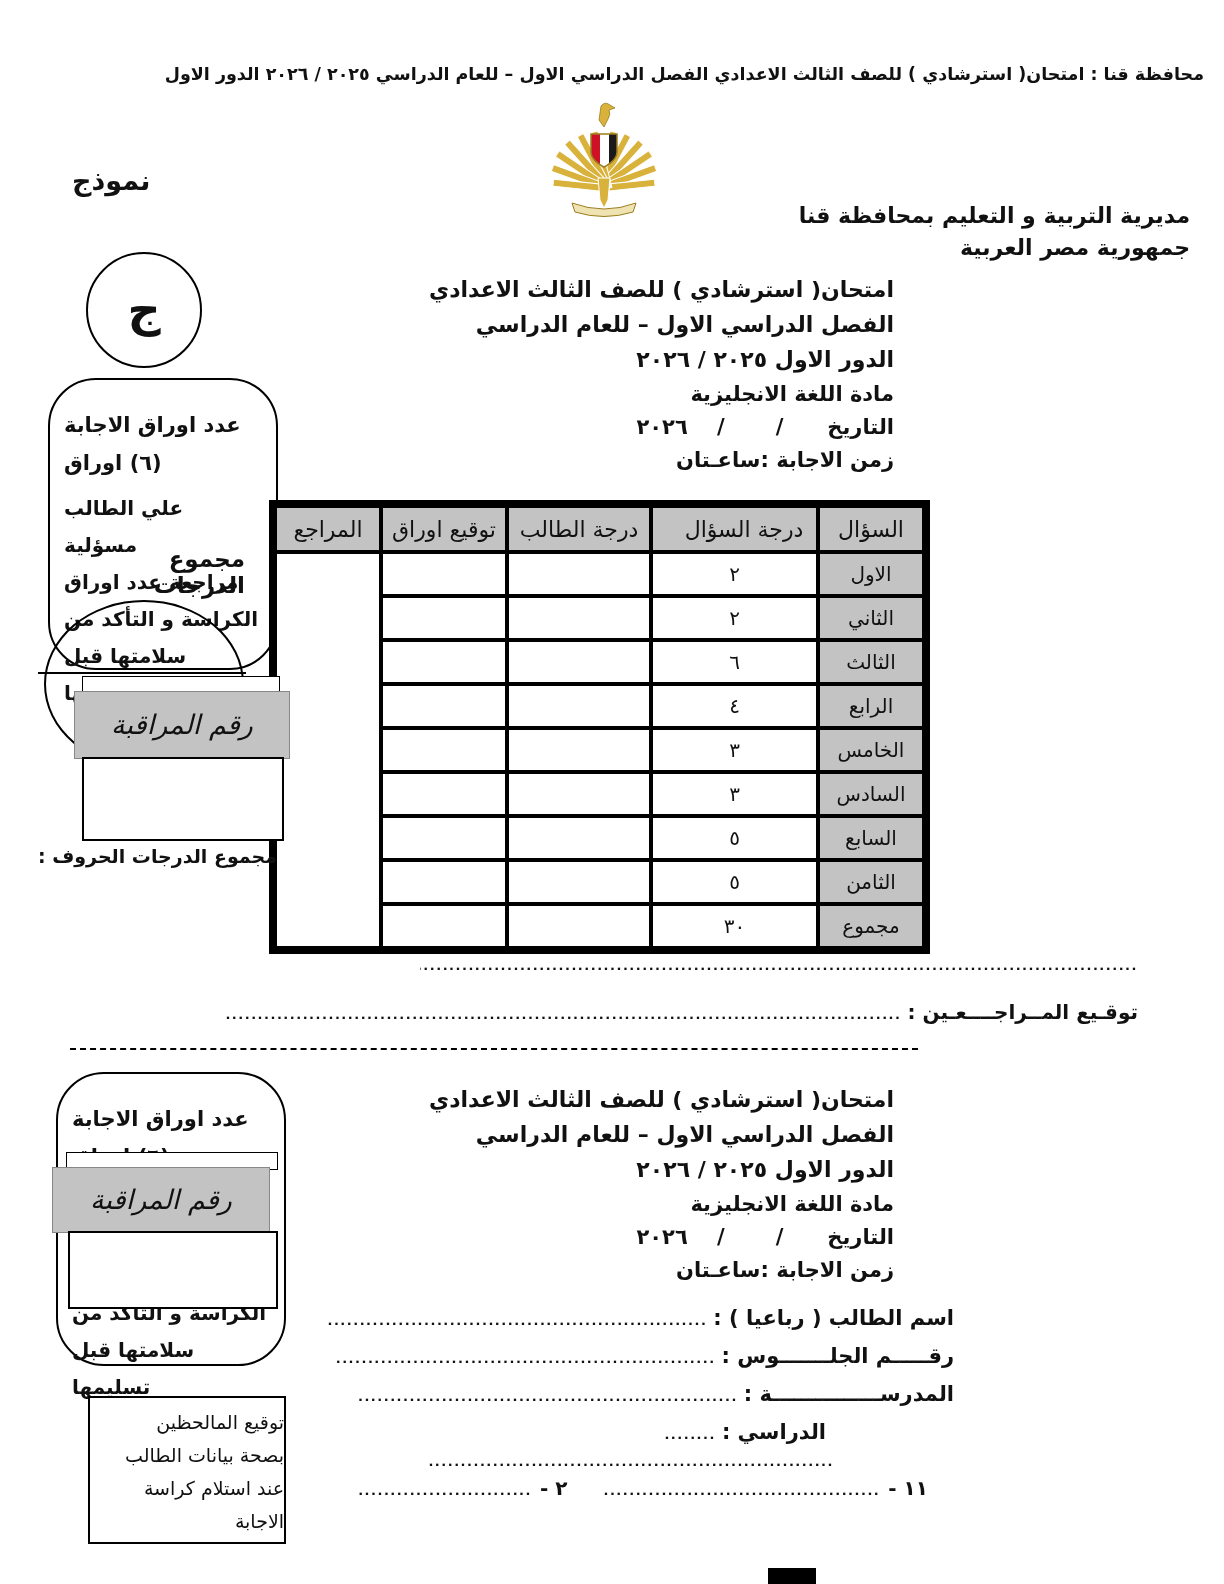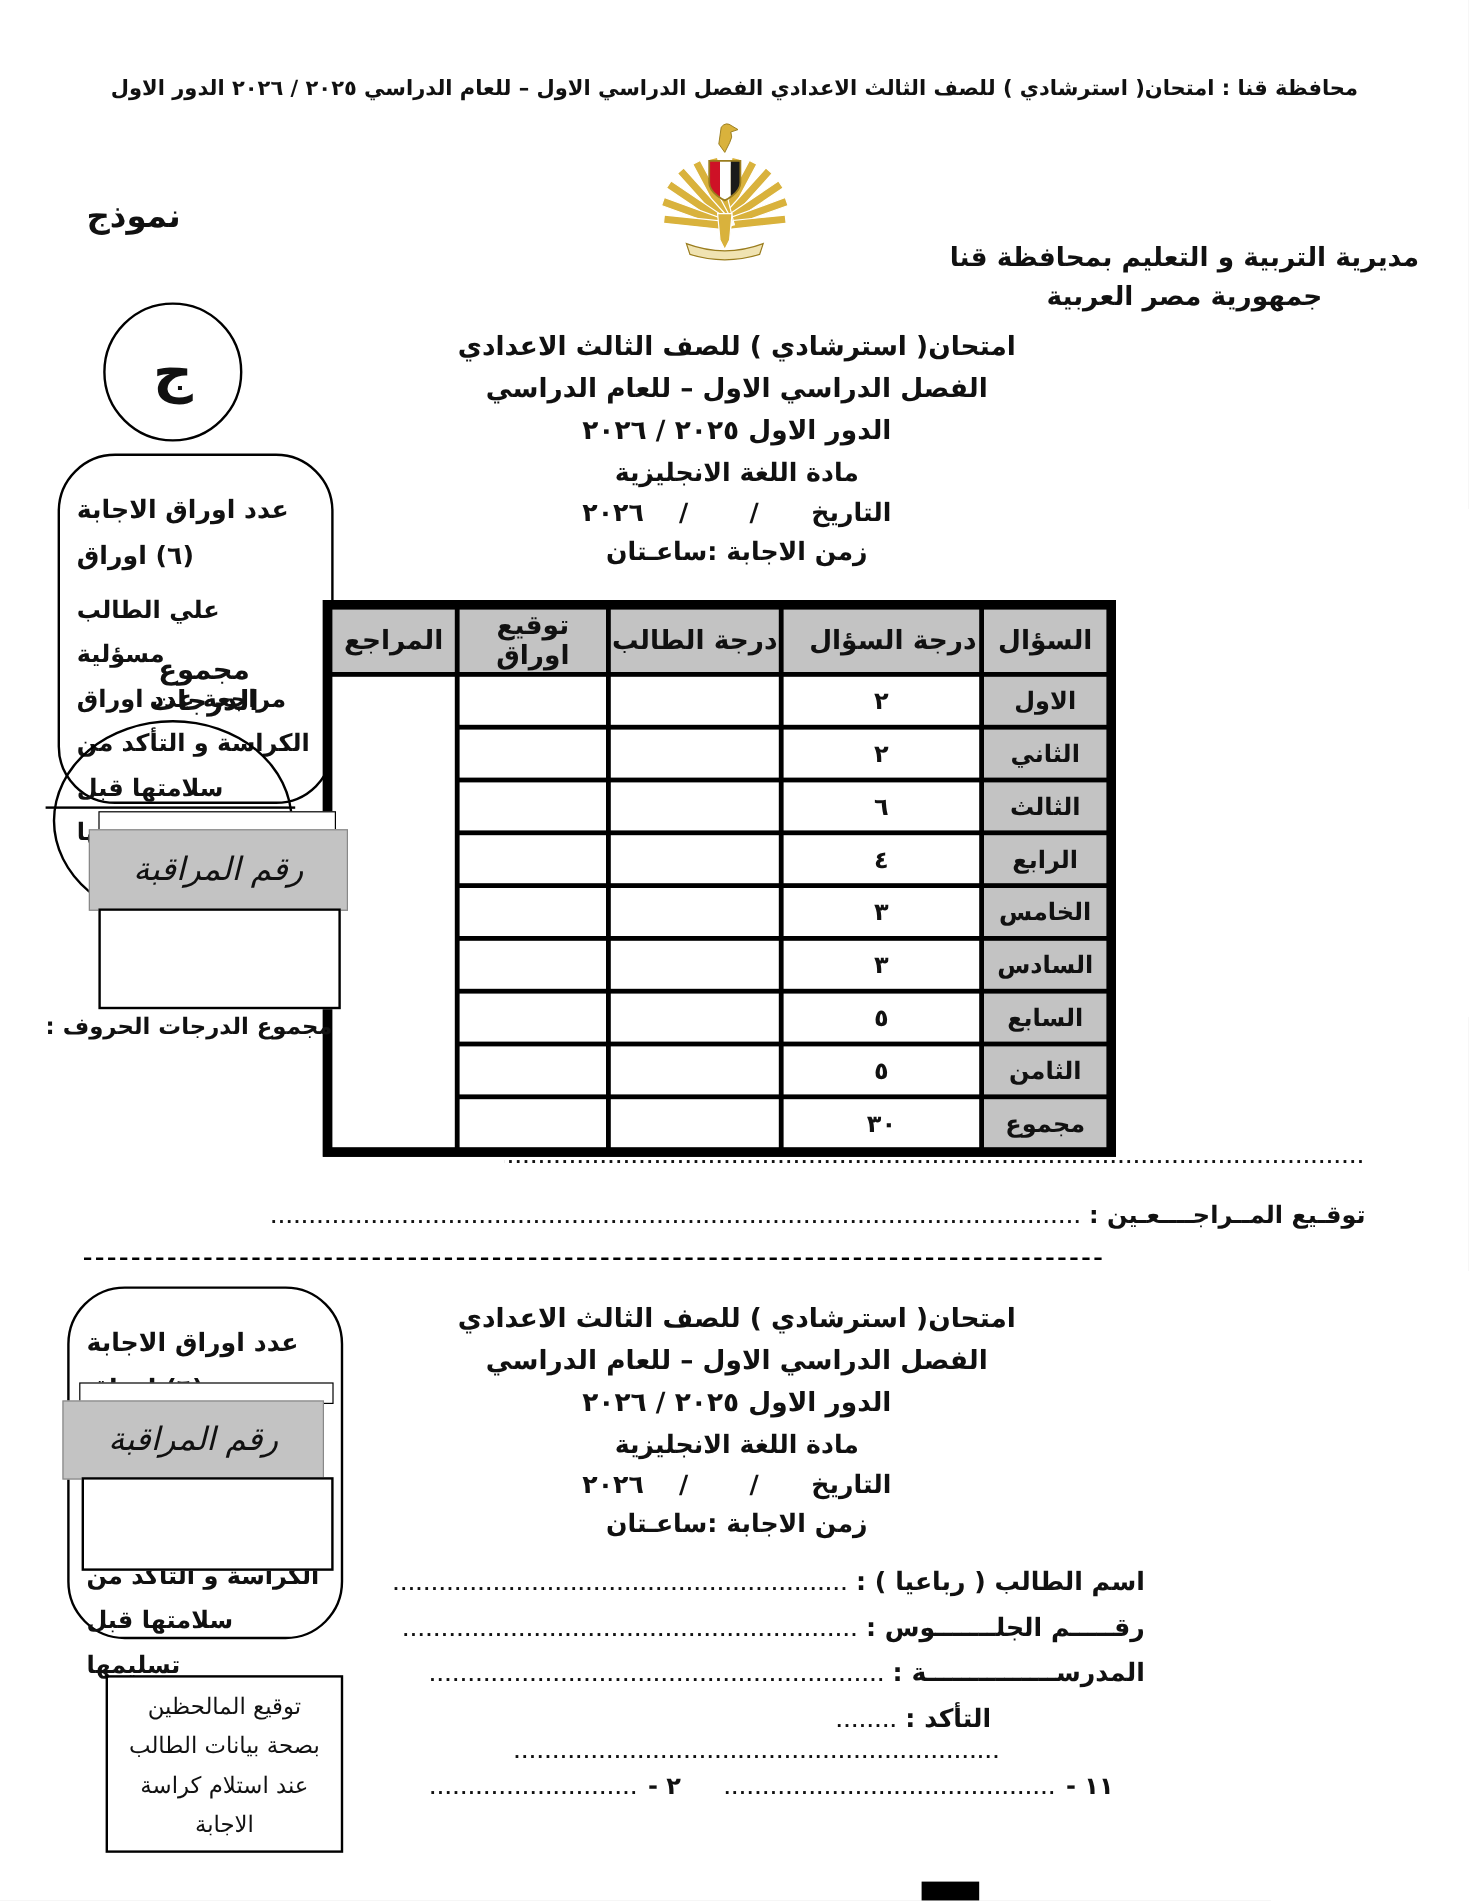--- a/index.html
+++ b/index.html
@@ -4,25 +4,25 @@
 <style>
   html,body{margin:0;padding:0;background:#e8e8e8;}
   .page{
     position:relative;width:1224px;height:1584px;margin:0 auto;
     background:#ffffff;overflow:hidden;
     font-family:"DejaVu Sans","Liberation Sans",sans-serif;
     color:#111;direction:rtl;
   }
   .abs{position:absolute;}
   .b{font-weight:bold;}
-  .ctr{text-align:center;}
+  .ctr{}
   .dots{font-weight:bold;letter-spacing:1.5px;font-size:13px;white-space:nowrap;overflow:hidden;}
   
   table.score{border-collapse:separate;border-spacing:4px;background:#000;border:4px solid #000;}
-  table.score td{background:#fff;text-align:center;vertical-align:middle;font-weight:bold;}
+  table.score td{background:#fff;text-align:center;vertical-align:middle;font-weight:normal;}
   table.score td.gray{background:#c3c3c3;}
   table.score tr.hdr td{background:#c3c3c3;font-size:22px;height:40px;}
   table.score tr.datarow td{height:38px;font-size:20px;}
   td.qname{font-size:23px;}
   
   .roundbox{border:2.5px solid #000;border-radius:48px;background:#fff;padding:26px 14px 10px 14px;text-align:left;}
   .roundbox .t1{font-weight:bold;font-size:21px;line-height:38px;}
   .roundbox .t2{font-weight:bold;font-size:20px;line-height:37px;}
   
   .montab{border:1.5px solid #000;background:#fff;}
@@ -233,21 +233,21 @@
     </div>
     <div class="fieldrow" style="height:38px;">
       <span class="lbl">رقـــــم الجلـــــــوس :</span>
       <span class="dots" style="flex:1;margin-right:6px;">...........................................................</span>
     </div>
     <div class="fieldrow" style="height:38px;">
       <span class="lbl">المدرســـــــــــــــة :</span>
       <span class="dots" style="flex:1;margin-right:6px;">...........................................................</span>
     </div>
     <div class="fieldrow" style="height:34px;padding-right:128px;">
-      <span class="lbl">التأكد :</span>
+      <span class="lbl">الدراسي :</span>
       <span class="dots" style="margin-right:6px;">........</span>
     </div>
     <div class="fieldrow" style="height:30px;padding-right:120px;">
       <span class="dots" style="flex:1;">...............................................................</span>
     </div>
   </div>
 
 
   <div class="abs ctr" style="top:1396px;left:88px;width:198px;height:148px;border:2.5px solid #000;padding-top:8px;box-sizing:border-box;">
     <div style="font-size:19px;line-height:33px;">توقيع المالحظين</div>

